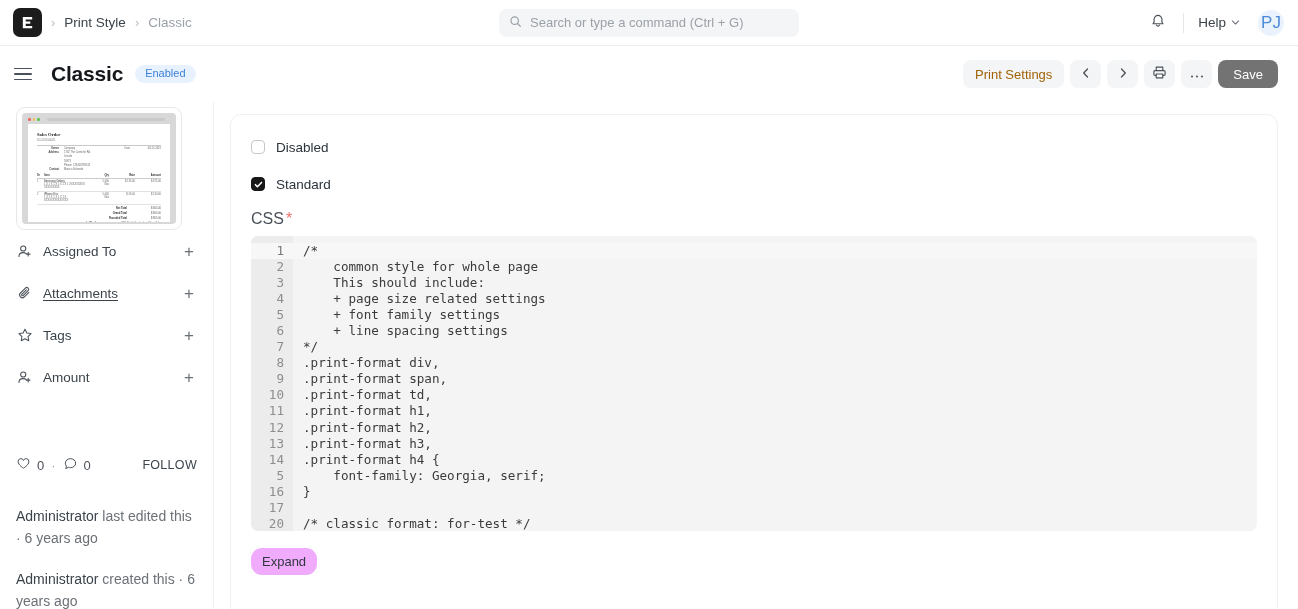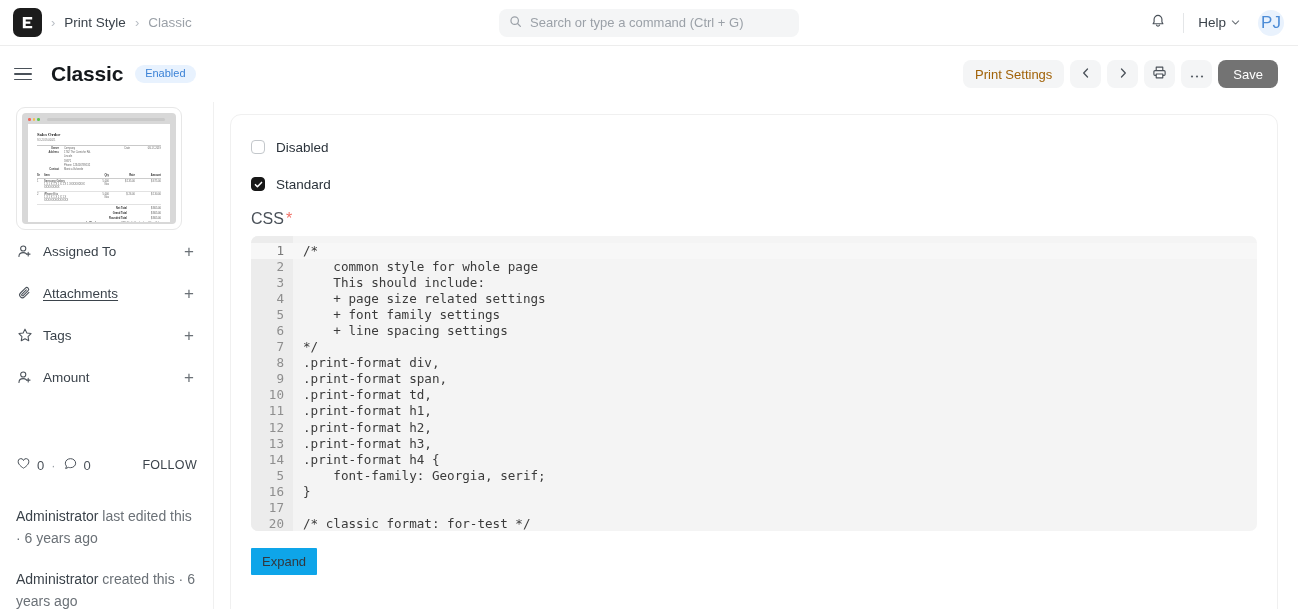--- a/index.html
+++ b/index.html
@@ -333,24 +333,24 @@
     flex: 1;
     padding: 7px 0 0 0;
     color: #3b3b3b;
     white-space: pre;
     overflow: hidden;
   }
   .code div { padding-left: 10px; }
   .code div.active { background: #f7f7f7; }
   .expand-wrap { margin-top: 17px; }
   .btn-expand {
-    background: #0ea5e9;
+    background: #f0abfc;
     color: #32383f;
     border: none;
-    border-radius: 1px;
+    border-radius: 11px;
     font-size: 13px;
     padding: 6px 11px;
     cursor: pointer;
     font-family: "Liberation Sans", sans-serif;
   }
 </style>
 </head>
 <body>
 
 <div class="navbar">

